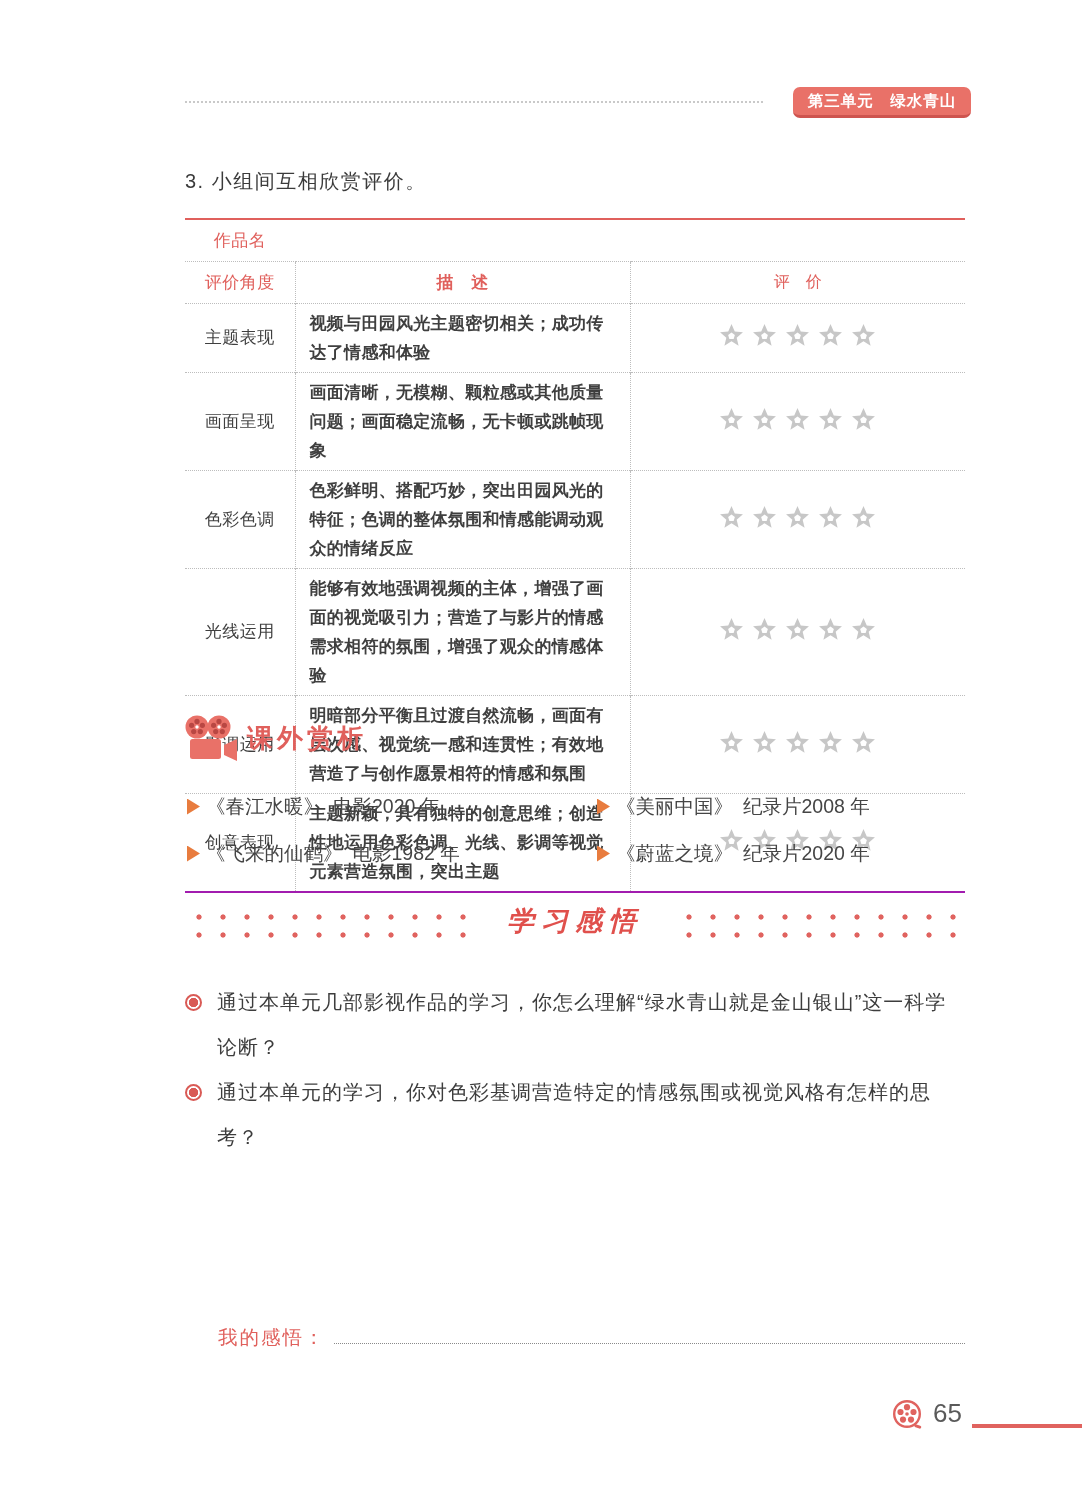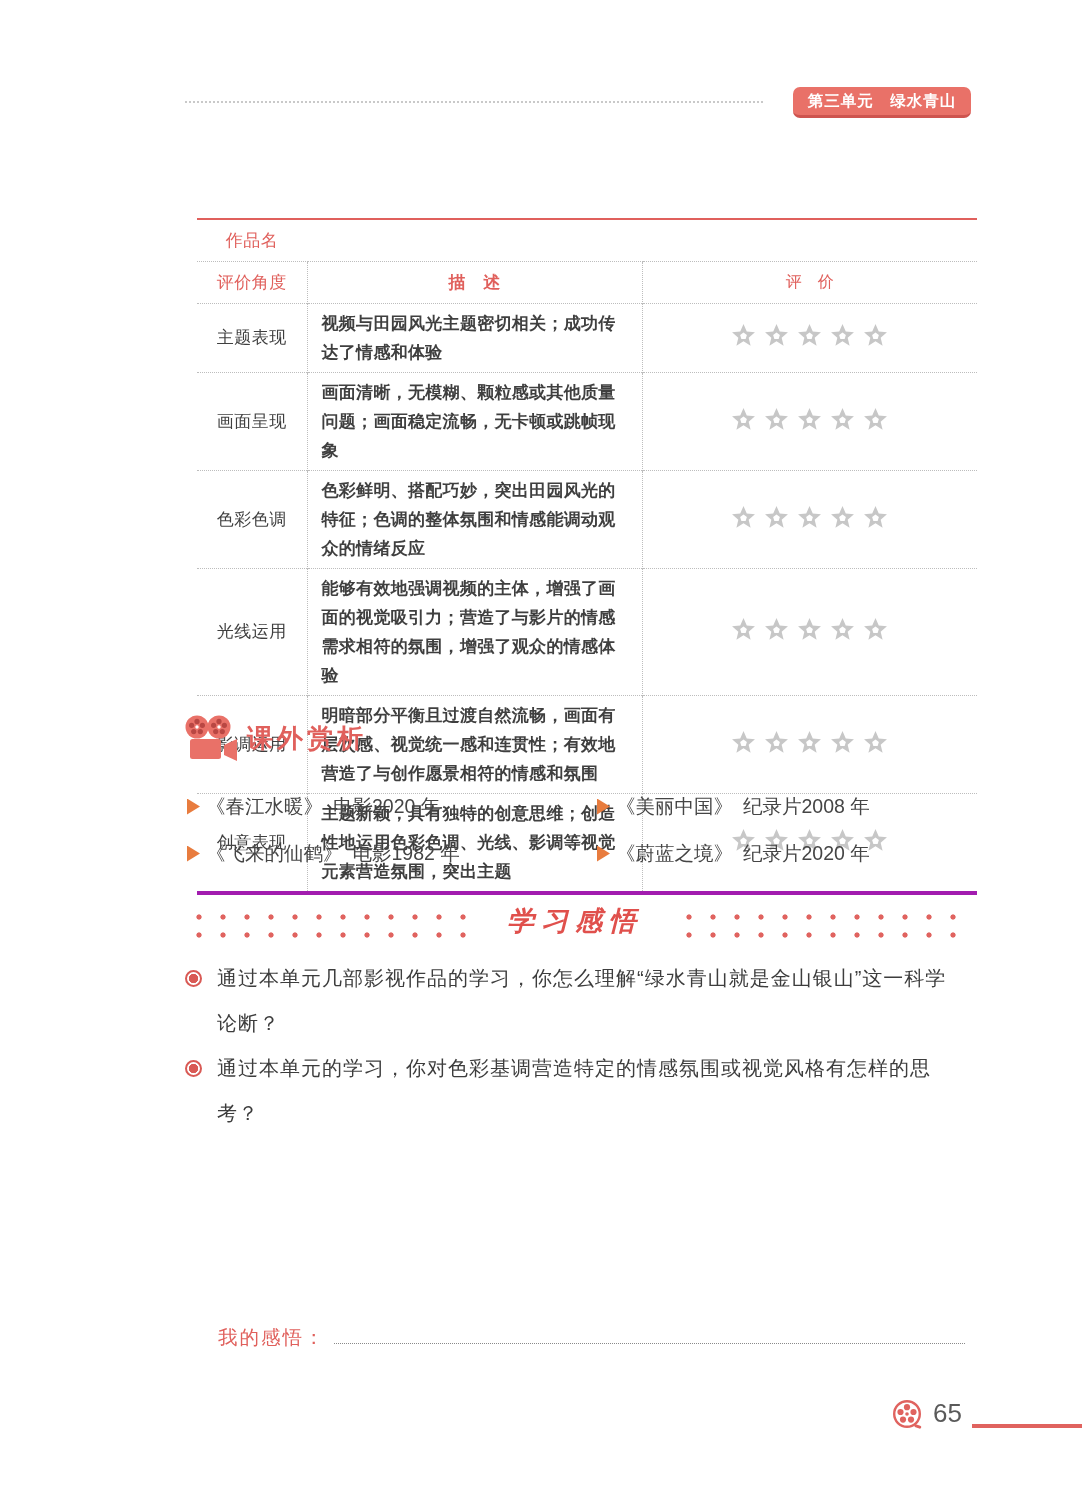--- a/index.html
+++ b/index.html
@@ -10,22 +10,22 @@
   
   .header-rule { position:absolute; left:185px; top:101px; width:578px; border-top:2px dotted #c9c9c9; }
   .unit-badge { position:absolute; left:793px; top:87px; width:178px; height:31px; background:#e97168;
     border-radius:7px; border-bottom:3px solid #ce544f; color:#fff; font-size:15.5px; font-weight:bold;
     text-align:center; line-height:28px; letter-spacing:1px; }
 
   .section-title { position:absolute; left:185px; top:168px; font-size:20px; font-weight:normal;
     color:#3b3b3b; letter-spacing:1.5px; }
 
   
-  .eval-table { position:absolute; left:197px; top:218px; width:780px; border-collapse:collapse;
-    border-top:2.5px solid #e0605c; border-bottom:4px solid #a21caf; table-layout:fixed; }
+  .eval-table { position:absolute; left:185px; top:218px; width:780px; border-collapse:collapse;
+    border-top:2.5px solid #e0605c; border-bottom:2px solid #a21caf; table-layout:fixed; }
   .eval-table td { border-top:1.5px dotted #bdbdbd; vertical-align:middle; }
   .eval-table tr:first-child td { border-top:none; }
   .c-aspect { width:110px; text-align:center; font-size:17px; letter-spacing:0.5px; height:42px; }
   .c-desc  { width:500px; border-left:1.5px dotted #bdbdbd; font-size:17px; line-height:29px;
     padding:5px 14px; letter-spacing:0.3px; text-align:left;font-weight:bold; }
   .c-stars { width:170px; border-left:1.5px dotted #bdbdbd; text-align:center; }
   .red { color:#e0605c; }
   .center { text-align:center; }
   .stars { display:inline-flex; gap:6px; align-items:center; }
   .stars svg { display:block; }
@@ -45,21 +45,21 @@
 
   
   .banner { position:absolute; left:185px; top:897px; width:780px; height:48px;
     display:flex; align-items:center;font-style:italic; }
   .dotstrip { flex:1; height:34px;
     background-image:radial-gradient(circle, #e0635f 2.2px, transparent 3px);
     background-size:24px 18px; background-position:2px 4px; }
   .banner-title { color:#e0504c; font-size:27px; font-weight:bold; letter-spacing:7px; margin:0 32px; }
 
   
-  .questions { position:absolute; left:185px; top:956px; width:782px; }
+  .questions { position:absolute; left:185px; top:980px; width:782px; }
   .question { display:flex; gap:15px; }
   .bullet { flex:none; width:17px; height:17px; margin-top:14px; border-radius:50%;
     border:2.5px solid #d95a55; background:radial-gradient(circle, #d95a55 4.4px, transparent 5px); }
   .q-text { flex:1; font-size:20px; line-height:45px; letter-spacing:1px; color:#3d3d3d; }
 
   
   .my-reflection { position:absolute; left:218px; top:1318px; width:747px; display:flex;
     align-items:baseline; }
   .my-label { color:#e0605c; font-size:19.5px; letter-spacing:2px; white-space:nowrap; }
   .fill-line { flex:1; border-bottom:1.5px dotted #8a8a8a; height:26px; margin-left:8px; }
@@ -70,20 +70,21 @@
   .footer-line { position:absolute; left:972px; top:1424px; width:110px; height:3.5px; background:#e0635f; }
 </style>
 </head>
 <body>
 
 <div class="page">
 
   <div class="header-rule"></div>
   <div class="unit-badge">第三单元　绿水青山</div>
 
+  <h2 class="section-title">3. 小组间互相欣赏评价。</h2>
 
   <table class="eval-table">
     <tbody>
       <tr>
         <td class="c-aspect red">作品名</td>
         <td colspan="2"></td>
       </tr>
       <tr>
         <td class="c-aspect red">评价角度</td>
         <td class="c-desc red center">描　述</td>

